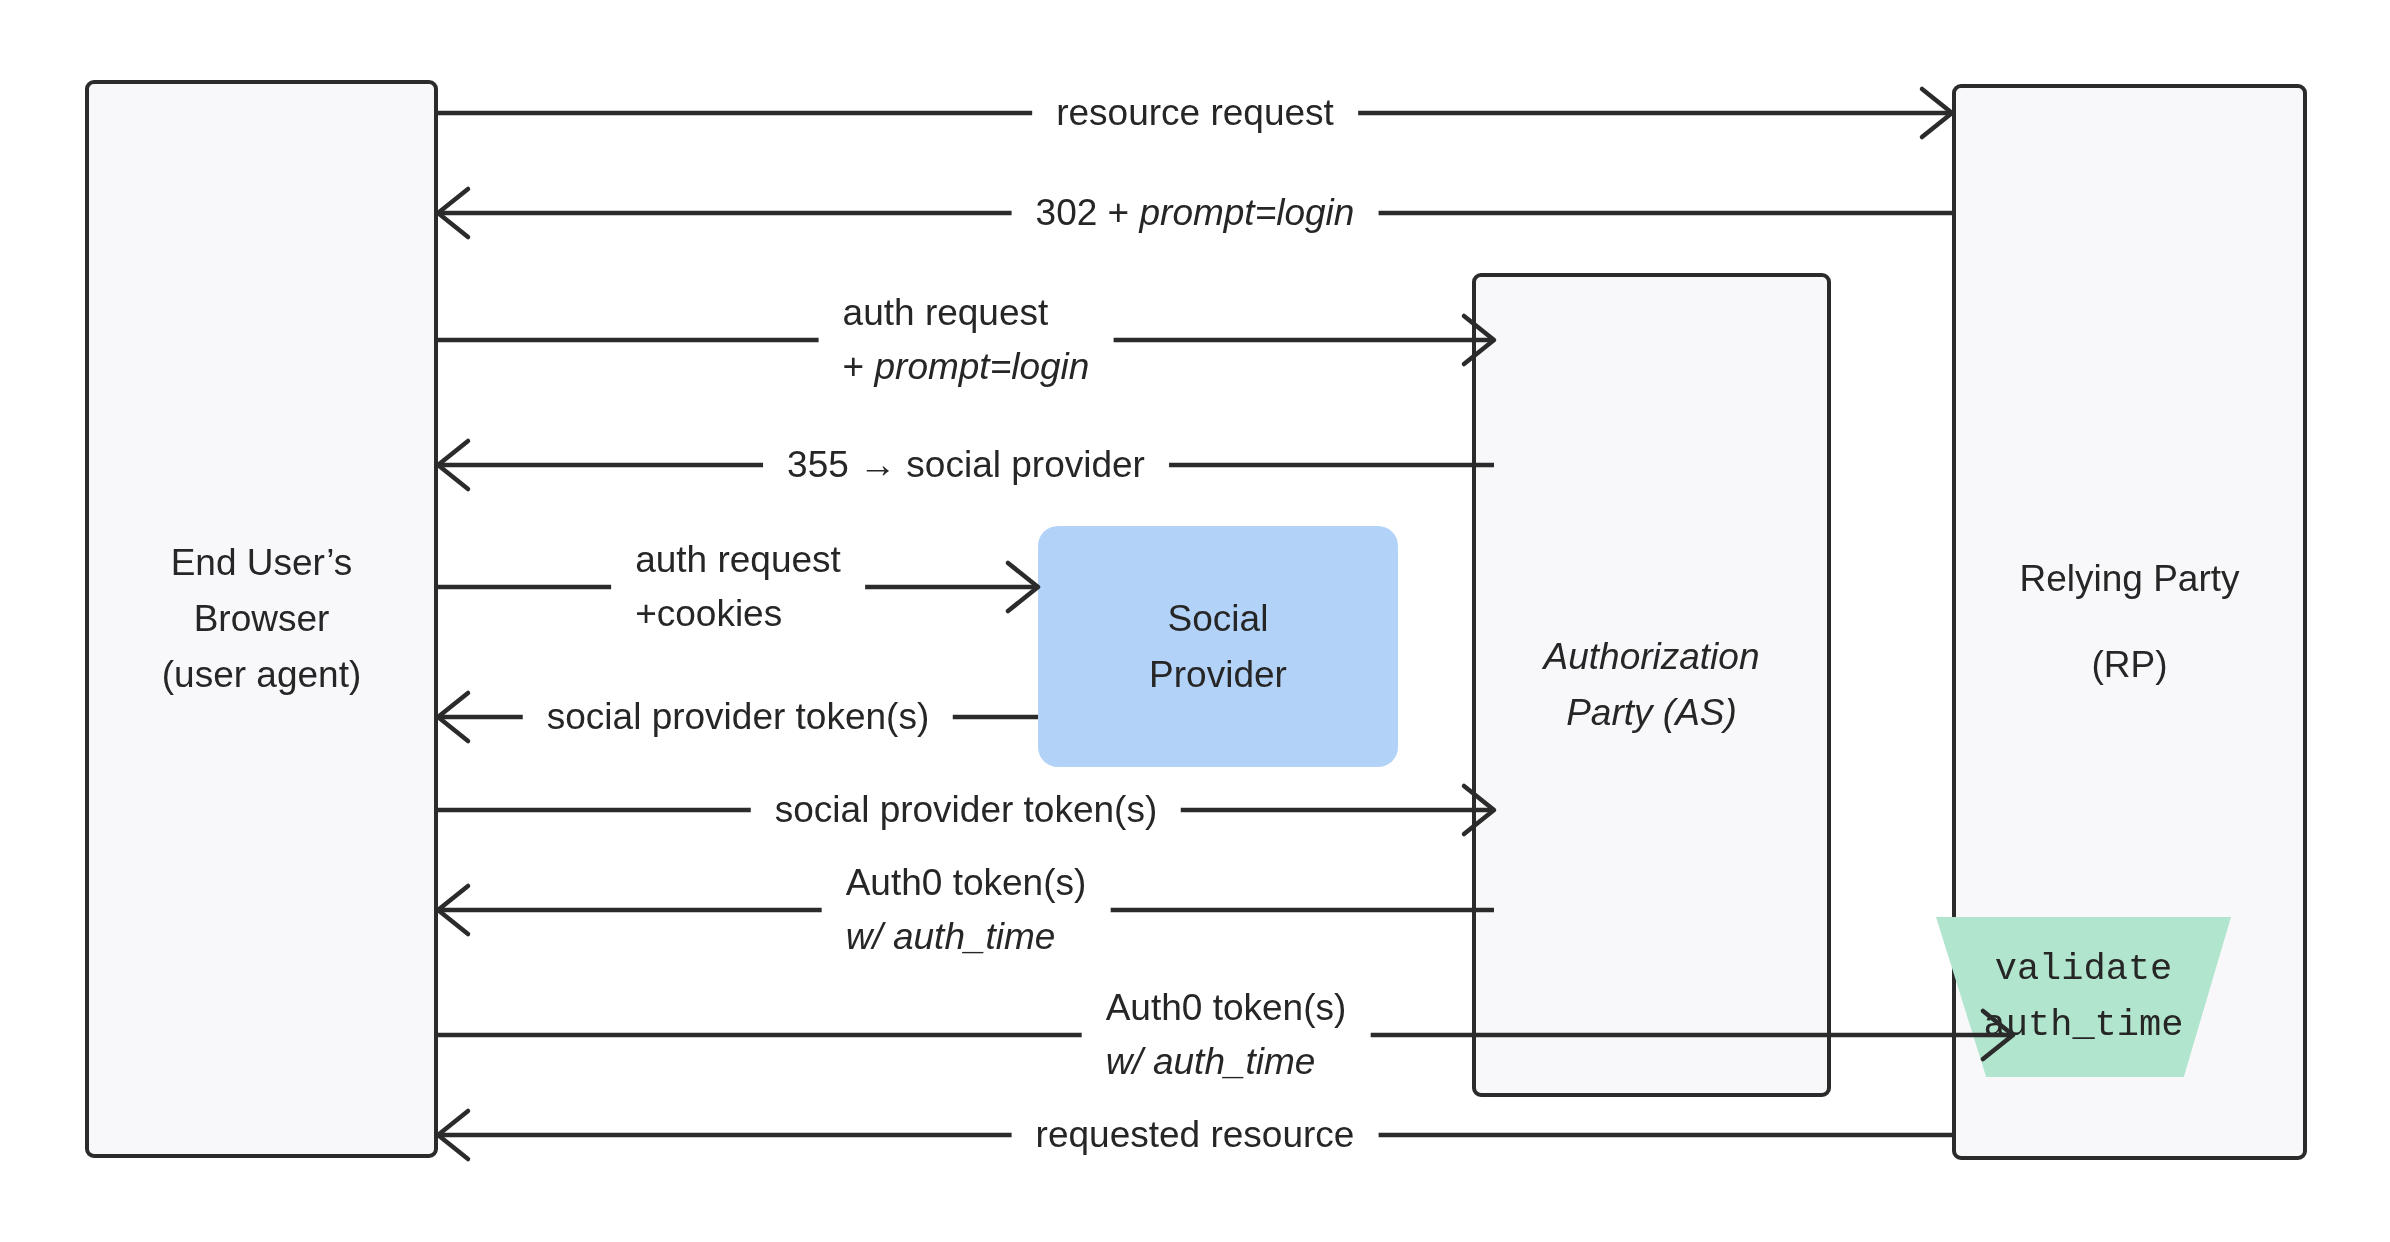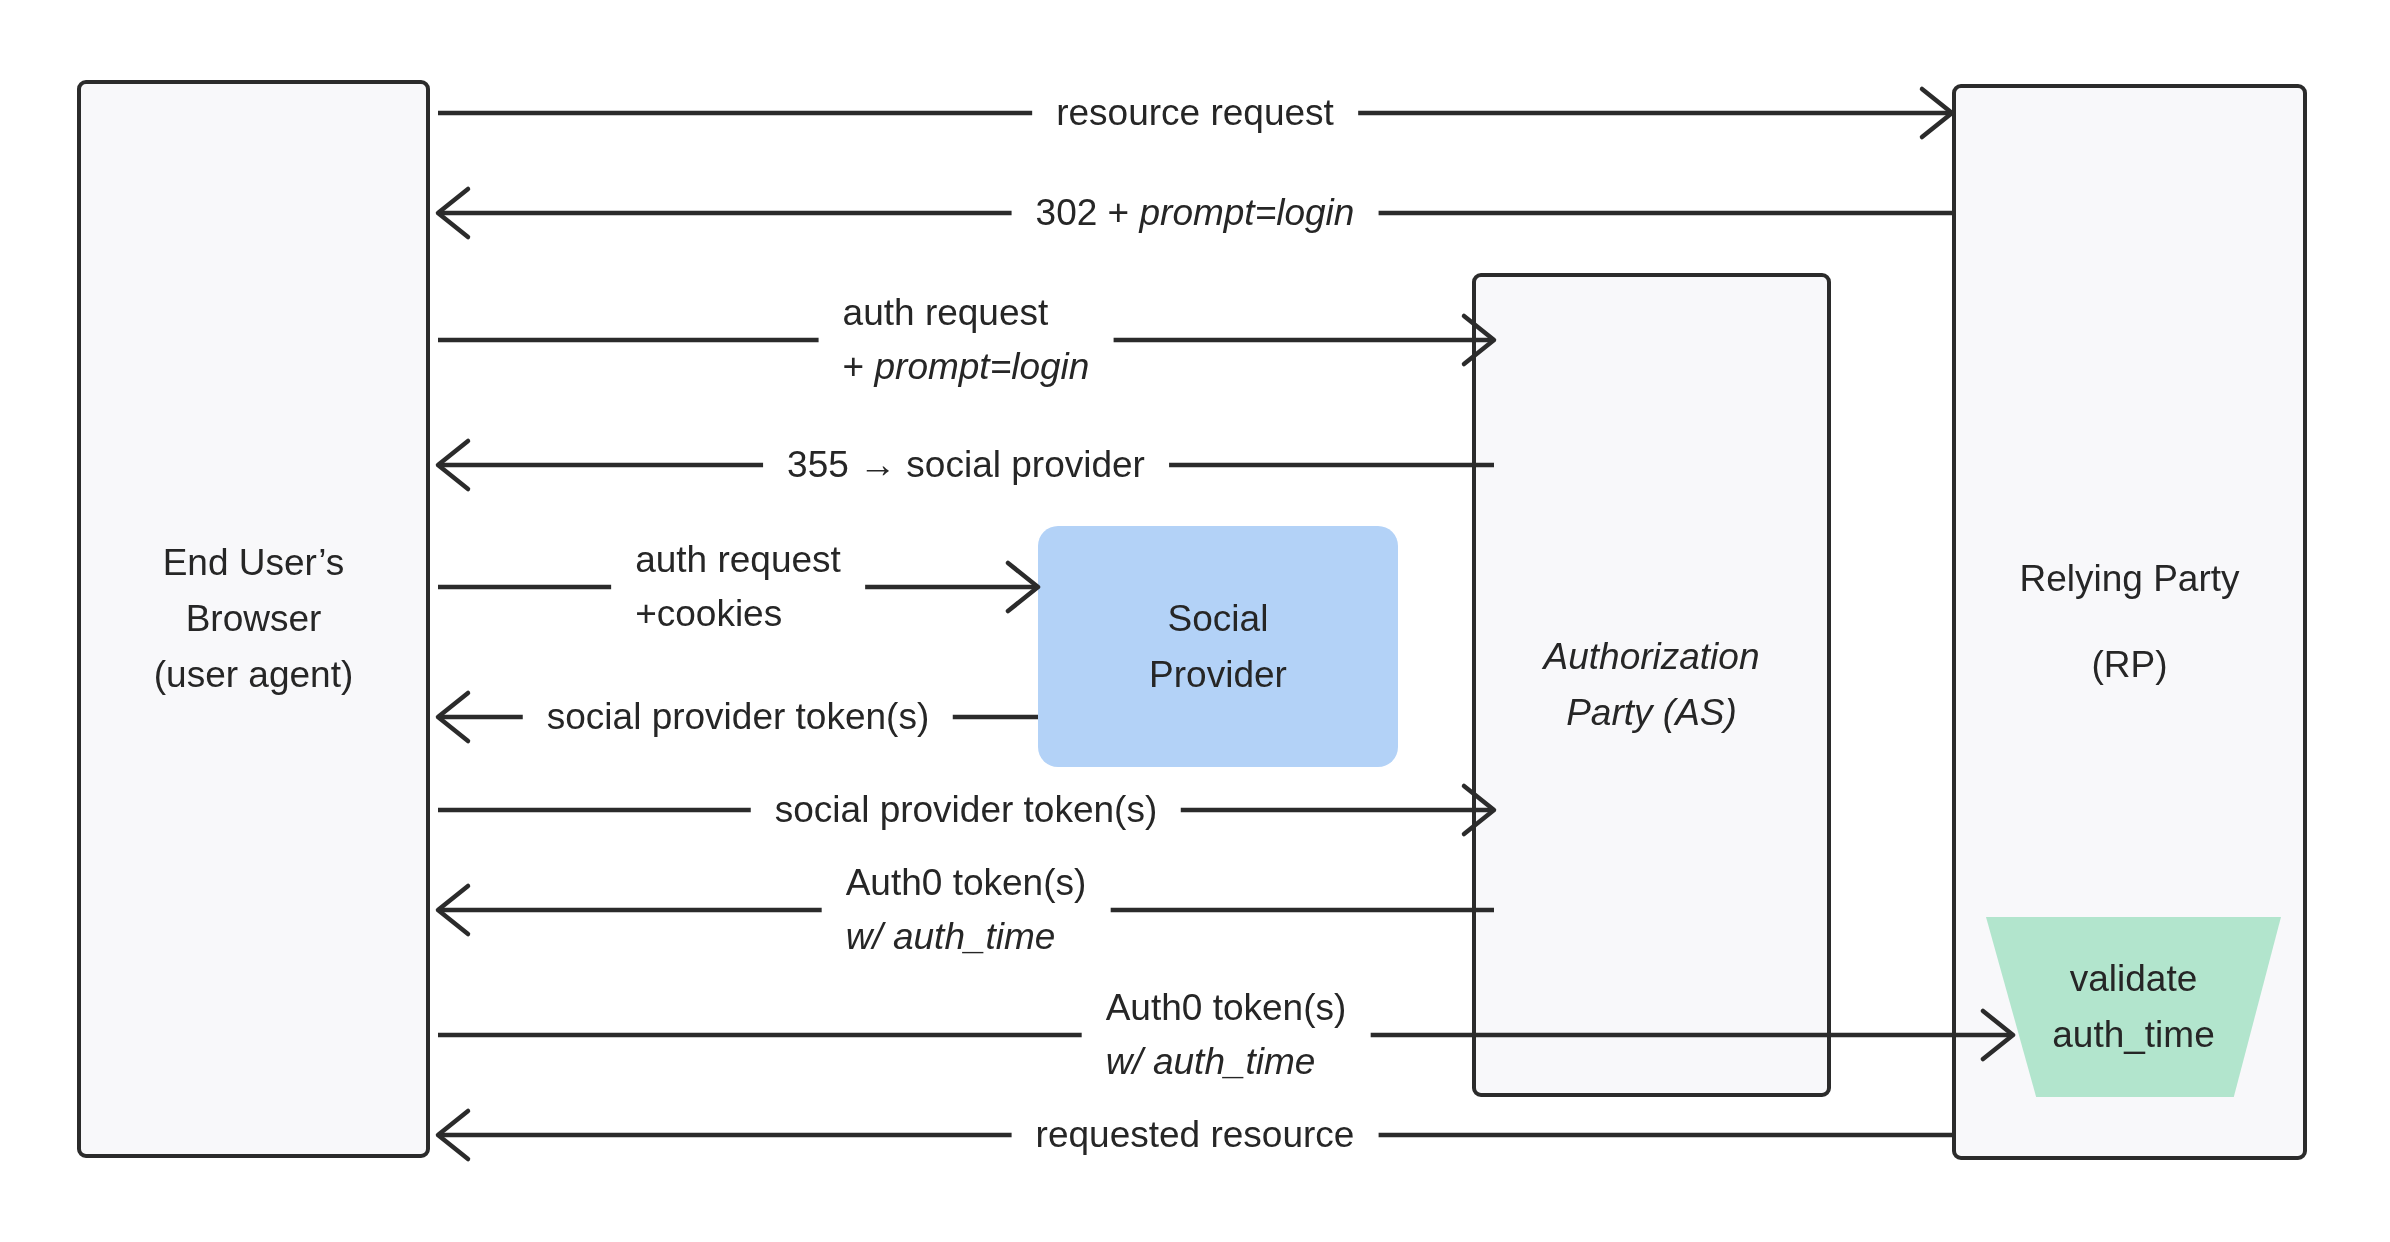--- a/index.html
+++ b/index.html
@@ -26,36 +26,37 @@
     background:var(--box-fill);
     border:4px solid var(--box-border);
     border-radius:9px;
     display:flex;flex-direction:column;
     align-items:center;justify-content:center;
     text-align:center;
     font-size:37px;font-weight:500;line-height:56px;
     color:var(--text);
     z-index:1;
   }
-  .node--browser{left:77px;top:80px;width:353px;height:1078px;}
+  .node--browser{left:85px;top:80px;width:353px;height:1078px;}
   .node--as{left:1472px;top:273px;width:359px;height:824px;font-style:italic;}
   .node--rp{left:1952px;top:84px;width:355px;height:1076px;gap:30px;}
   .node--social{
     left:1038px;top:526px;width:360px;height:241px;
     border:none;border-radius:20px;
     background:var(--social-fill);
     font-weight:500;
   }
   .node--validate{
-    left:1986px;top:917px;width:295px;height:180px;
+    left:1936px;top:917px;width:295px;height:160px;
     border:none;border-radius:0;
     background:var(--validate-fill);
     clip-path:polygon(0 0, 100% 0, 84% 100%, 17% 100%);
     font-weight:400;line-height:56px;
     z-index:2;
+    font-family:Liberation Mono, monospace;
   }
   
   svg.arrows{
     position:absolute;left:0;top:0;width:2390px;height:1242px;
     z-index:3;
   }
   svg.arrows line{stroke:var(--line);stroke-width:4.5;}
   svg.arrows polyline{
     stroke:var(--line);stroke-width:4.5;fill:none;
     stroke-linecap:round;stroke-linejoin:round;

